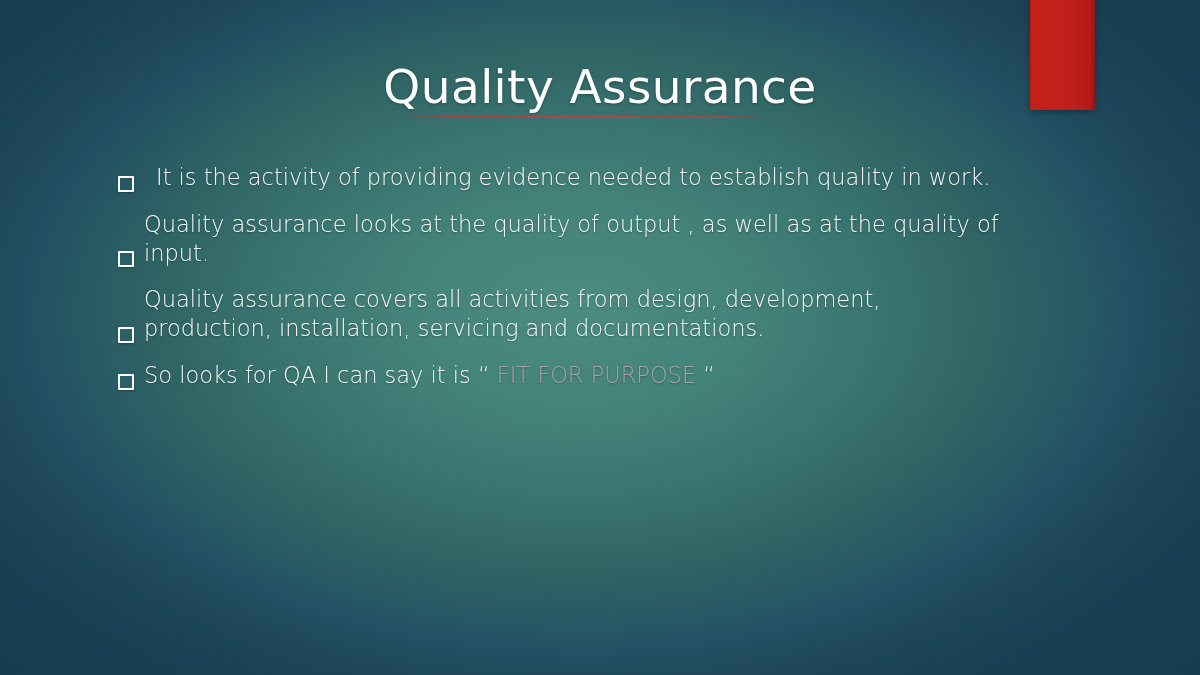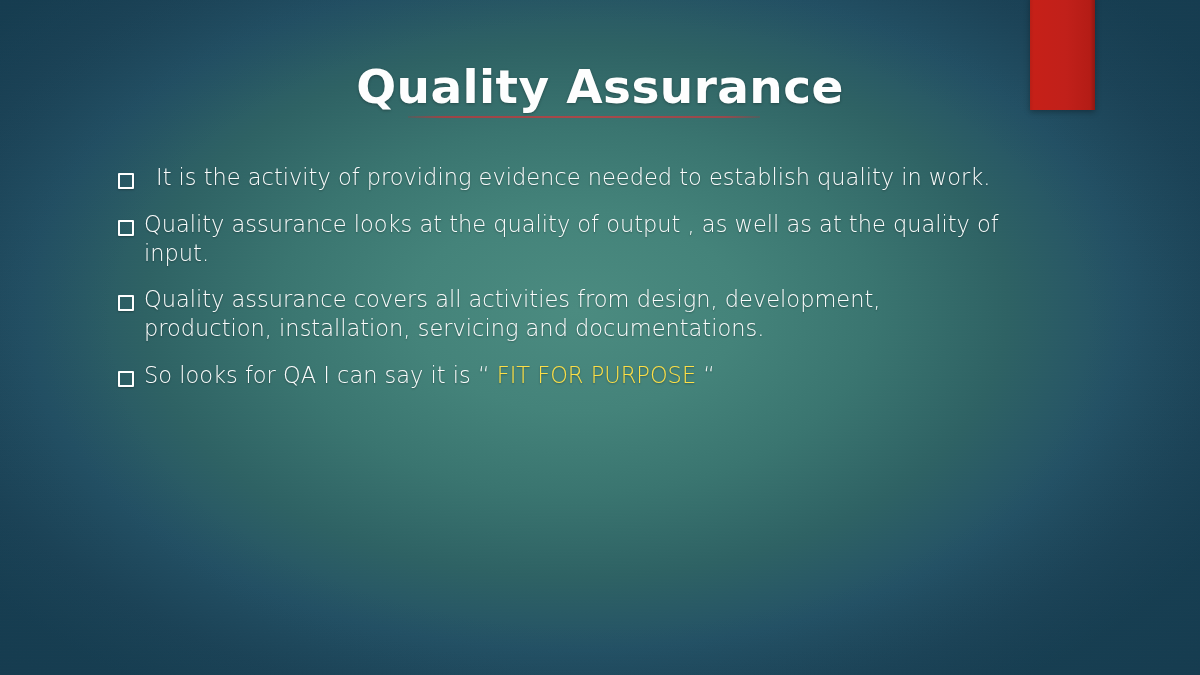--- a/index.html
+++ b/index.html
@@ -67,21 +67,21 @@
   #title-wrap {
     position: absolute;
     left: 0;
     top: 62px;
     width: 1200px;
     text-align: center;
   }
   #slide-title {
     display: inline-block;
     font-family: "DejaVu Sans", sans-serif;
-    font-weight: 700;
+    font-weight: 400;
     font-size: 47px;
     line-height: 1.08;
     letter-spacing: 0.4px;
     color: #fdfefe;
     text-shadow: 0 1px 3px rgba(0,0,0,0.30);
     padding: 0 4px 7px 4px;
   }
   #title-underline {
     position: absolute;
     left: 408px;
@@ -98,21 +98,21 @@
 
   
   #bullets {
     position: absolute;
     left: 118px;
     top: 163px;
     width: 900px;
   }
   .bullet-row {
     display: flex;
-    align-items: flex-start;
+    align-items: flex-end;
     margin-bottom: 18px;
   }
   .bullet-row.indented {
     padding-left: 0;
   }
   .bullet-marker {
     flex: 0 0 auto;
     width: 12px;
     height: 12px;
     margin-top: 10px;
@@ -127,21 +127,21 @@
   .bullet-text {
     font-family: "DejaVu Sans", sans-serif;
     font-weight: 300;
     font-size: 22.5px;
     line-height: 1.28;
     color: #fbfdfd;
     text-shadow: 0 1px 2px rgba(0,0,0,0.30);
     max-width: 862px;
   }
   .highlight {
-    color: #fde047;
+    color: #a3a3a3;
   }
 </style>
 </head>
 <body>
 
 <div id="slide">
 
   <div class="bg-layer bg-base"></div>
   <div class="bg-layer bg-corner"></div>
   <div class="bg-layer bg-noise"></div>

